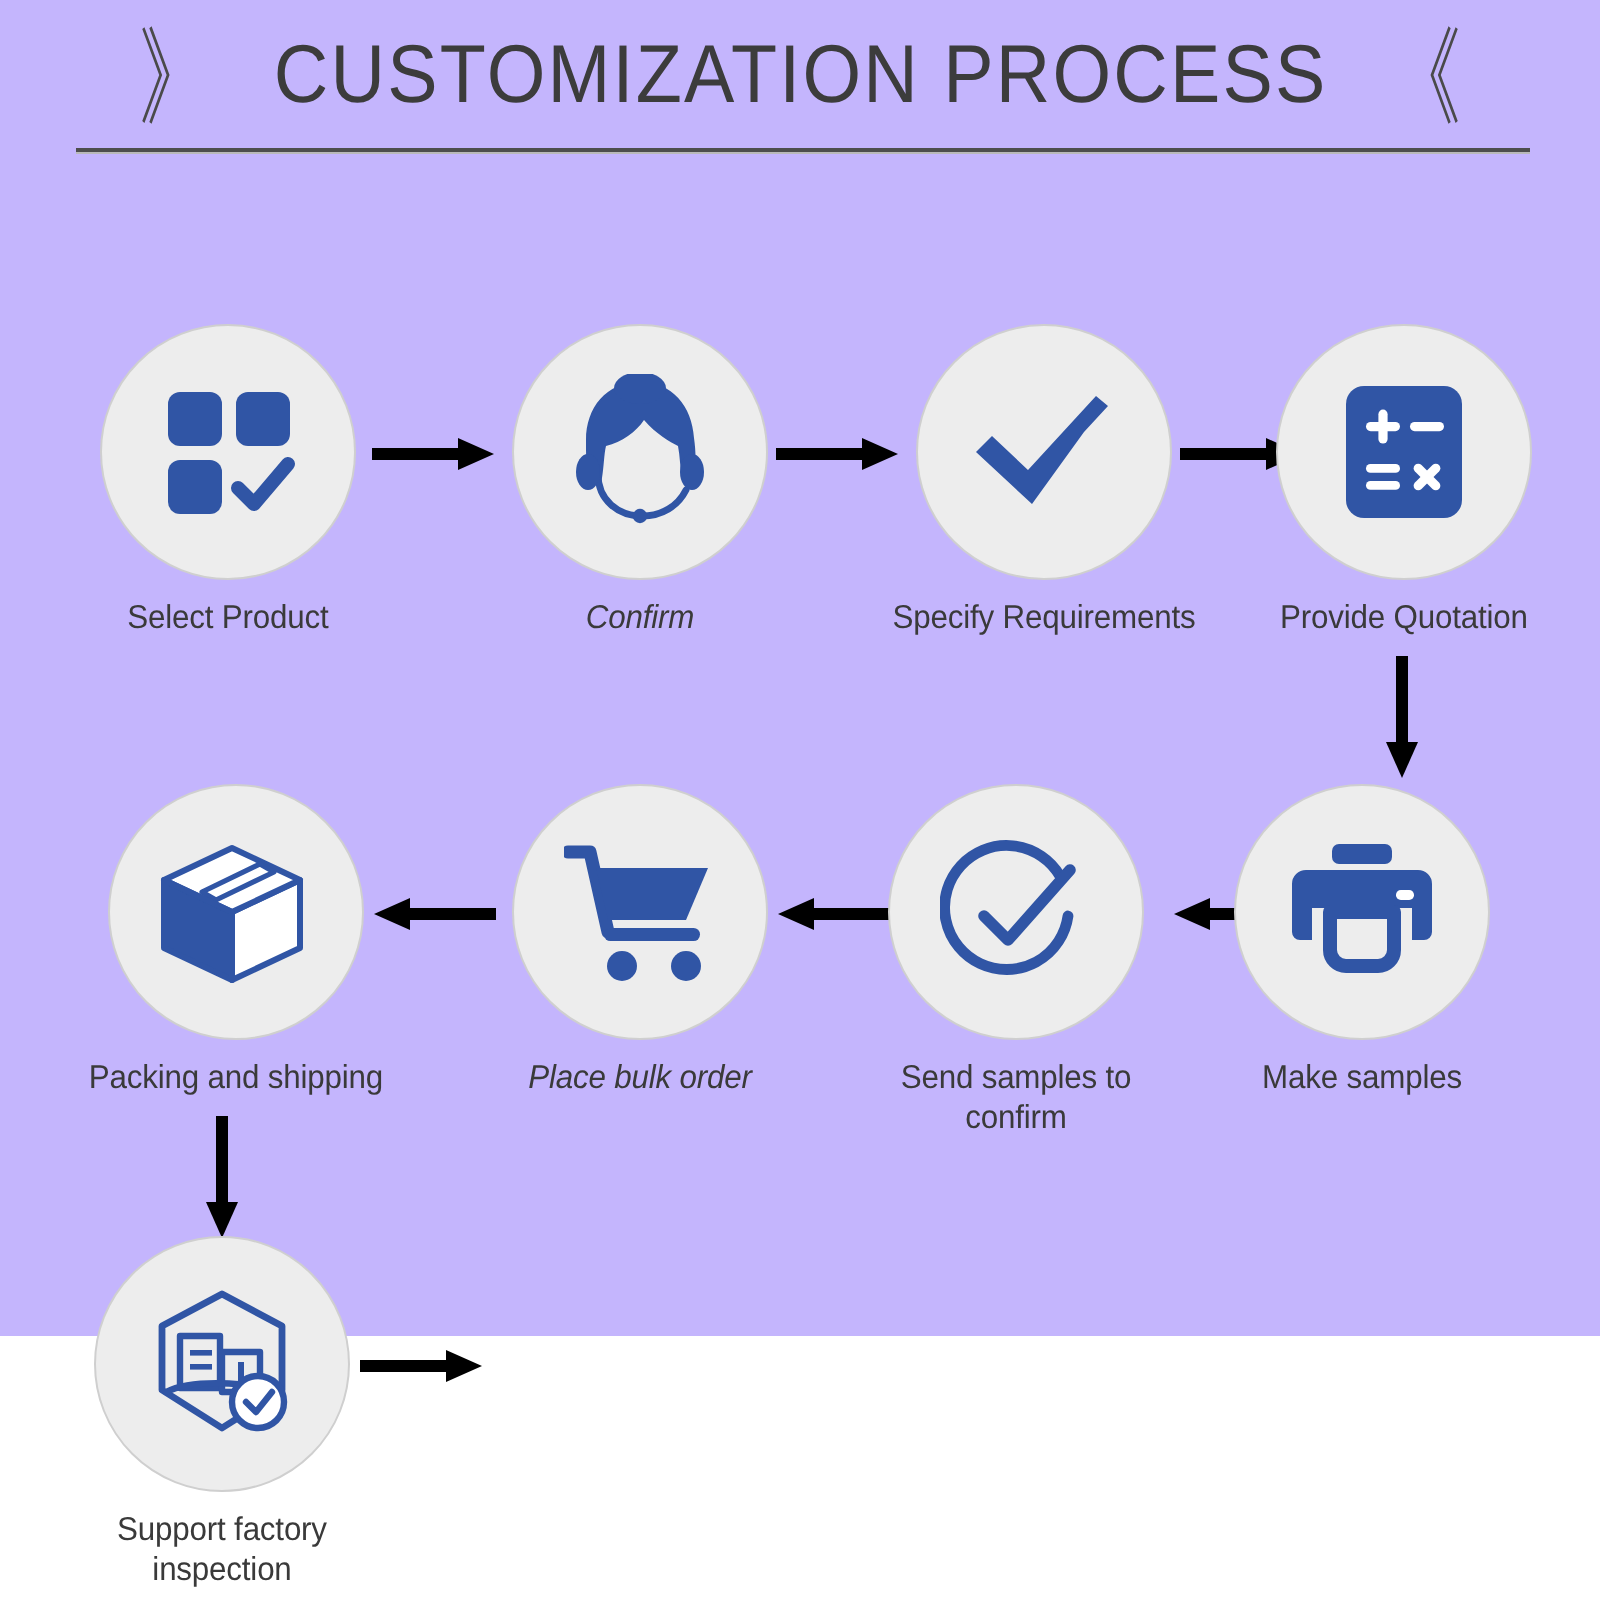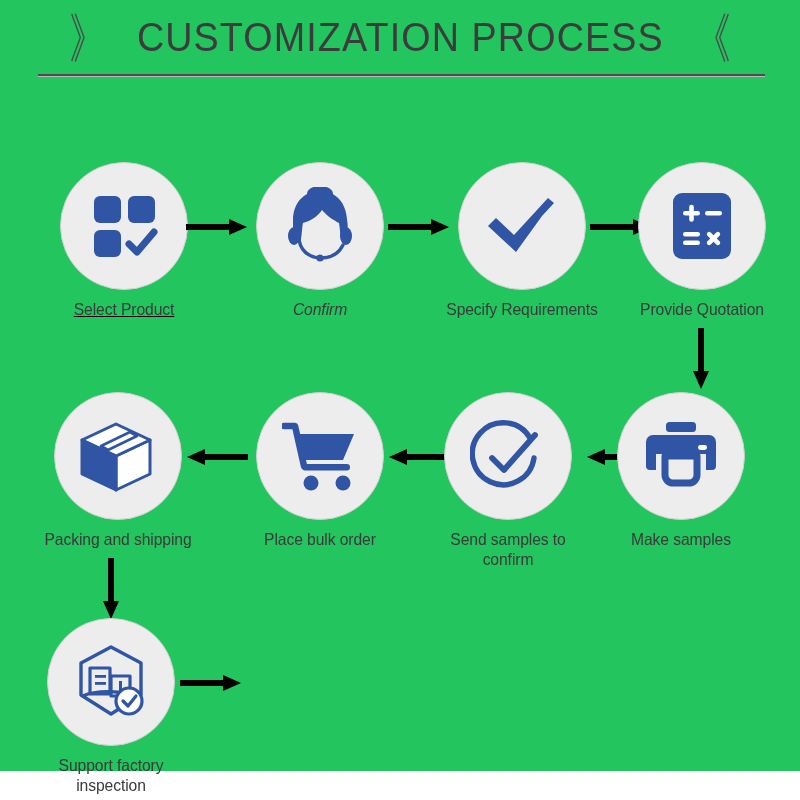--- a/index.html
+++ b/index.html
@@ -8,22 +8,22 @@
     width: 800px;
     height: 800px;
     background: #ffffff;
     font-family: "Liberation Sans", sans-serif;
     overflow: hidden;
   }
 
   #page {
     position: relative;
     width: 800px;
-    height: 771px;
-    background: #22c55e;
+    height: 668px;
+    background: #c4b5fd;
   }
 
   
   .header {
     position: absolute;
     top: 0; left: 0;
     width: 800px;
     height: 90px;
   }
 
@@ -120,21 +120,21 @@
 
   <div class="header">
     <div class="title-row">
       <span class="chev left">》</span><span class="title-text">CUSTOMIZATION PROCESS</span><span class="chev right">《</span>
     </div>
     <div class="divider"></div>
   </div>
 
   <div class="flow">
 
-    <div class="node" style="left:44px; top:72px;text-decoration:underline;">
+    <div class="node" style="left:34px; top:72px;">
       <div class="circle">
         <svg width="72" height="72" viewBox="0 0 72 72">
           <rect x="6" y="6" width="27" height="27" rx="6" fill="#3055A5"></rect>
           <rect x="40" y="6" width="27" height="27" rx="6" fill="#3055A5"></rect>
           <rect x="6" y="40" width="27" height="27" rx="6" fill="#3055A5"></rect>
           <path d="M41 54 L49 62 L66 42" fill="none" stroke="#3055A5" stroke-width="7" stroke-linecap="round" stroke-linejoin="round"></path>
         </svg>
       </div>
       <div class="node-label">Select Product</div>
     </div>
@@ -243,21 +243,21 @@
       <div class="node-label">Packing and shipping</div>
     </div>
 
     <div class="arrow" style="left:186px; top:358px;">
       <svg width="62" height="18" viewBox="0 0 62 18">
         <rect x="17" y="6" width="45" height="6" fill="#000000"></rect>
         <path d="M19 1 L1 9 L19 17 Z" fill="#000000"></path>
       </svg>
     </div>
 
-    <div class="node" style="left:240px; top:302px;">
+    <div class="node" style="left:240px; top:302px;font-style:italic;">
       <div class="circle">
         <svg width="76" height="72" viewBox="0 0 76 72">
 
           <path d="M2 6 L13 6 L22 46" fill="none" stroke="#3055A5" stroke-width="6.5" stroke-linecap="round" stroke-linejoin="round"></path>
 
           <path d="M16 14 L72 14 L61 40 L22 40 Z" fill="#3055A5"></path>
 
           <rect x="20" y="44" width="48" height="6.5" rx="3.2" fill="#3055A5"></rect>
 
           <circle cx="29" cy="63" r="7.5" fill="#3055A5"></circle>

